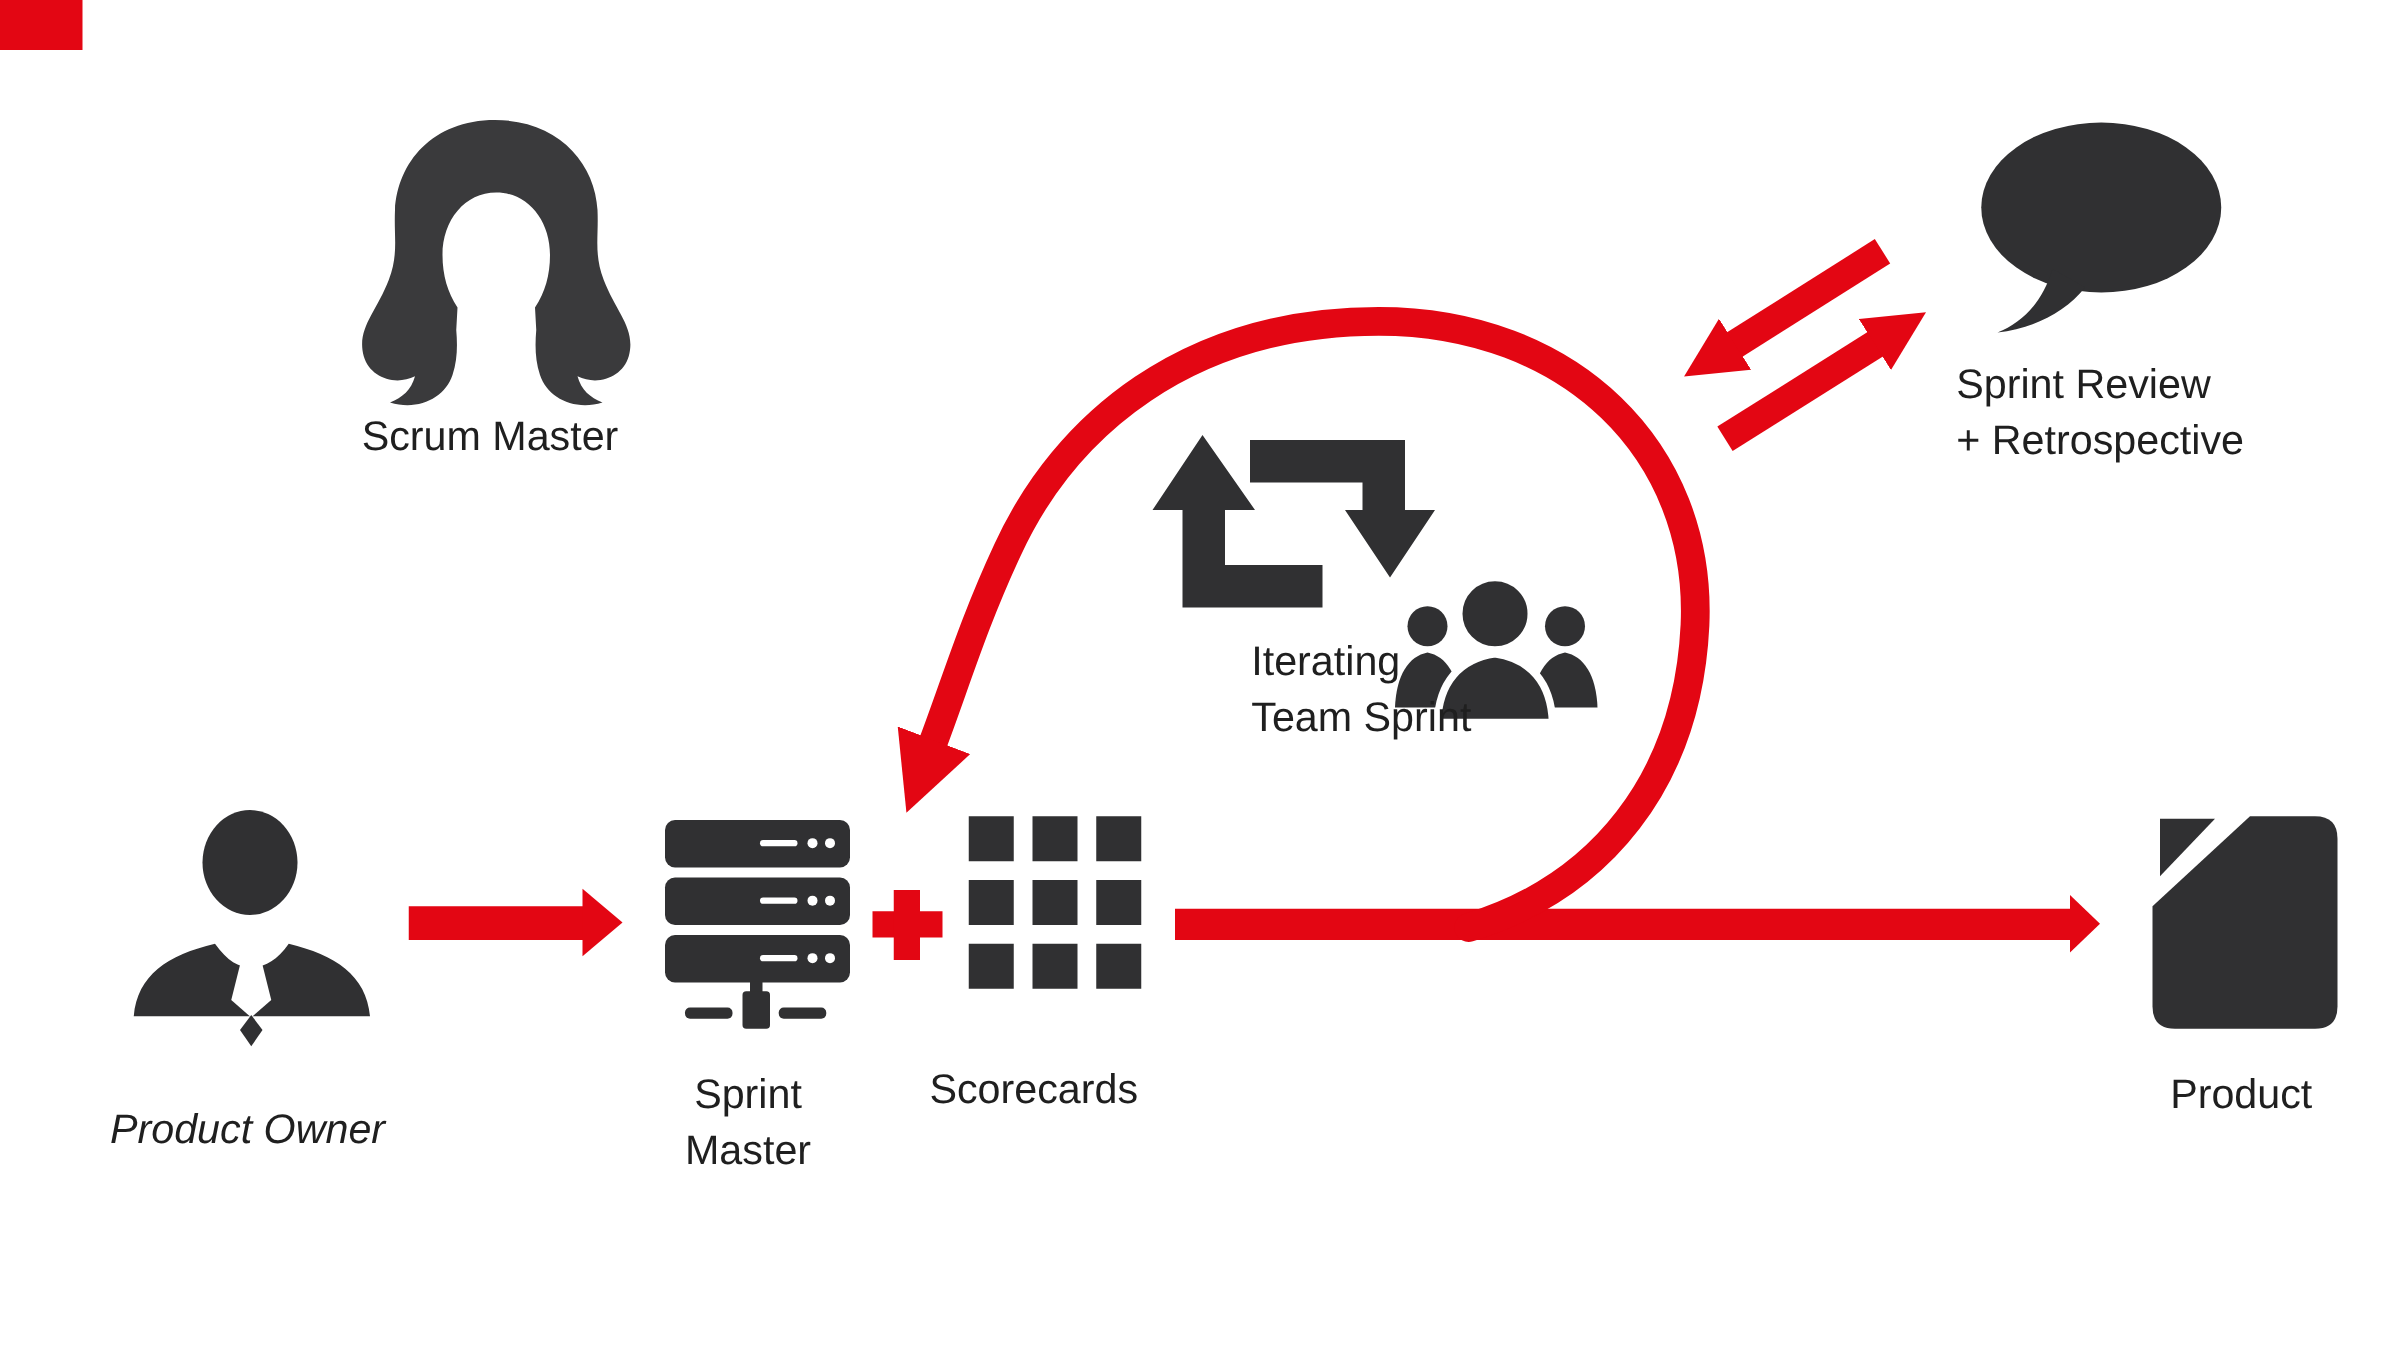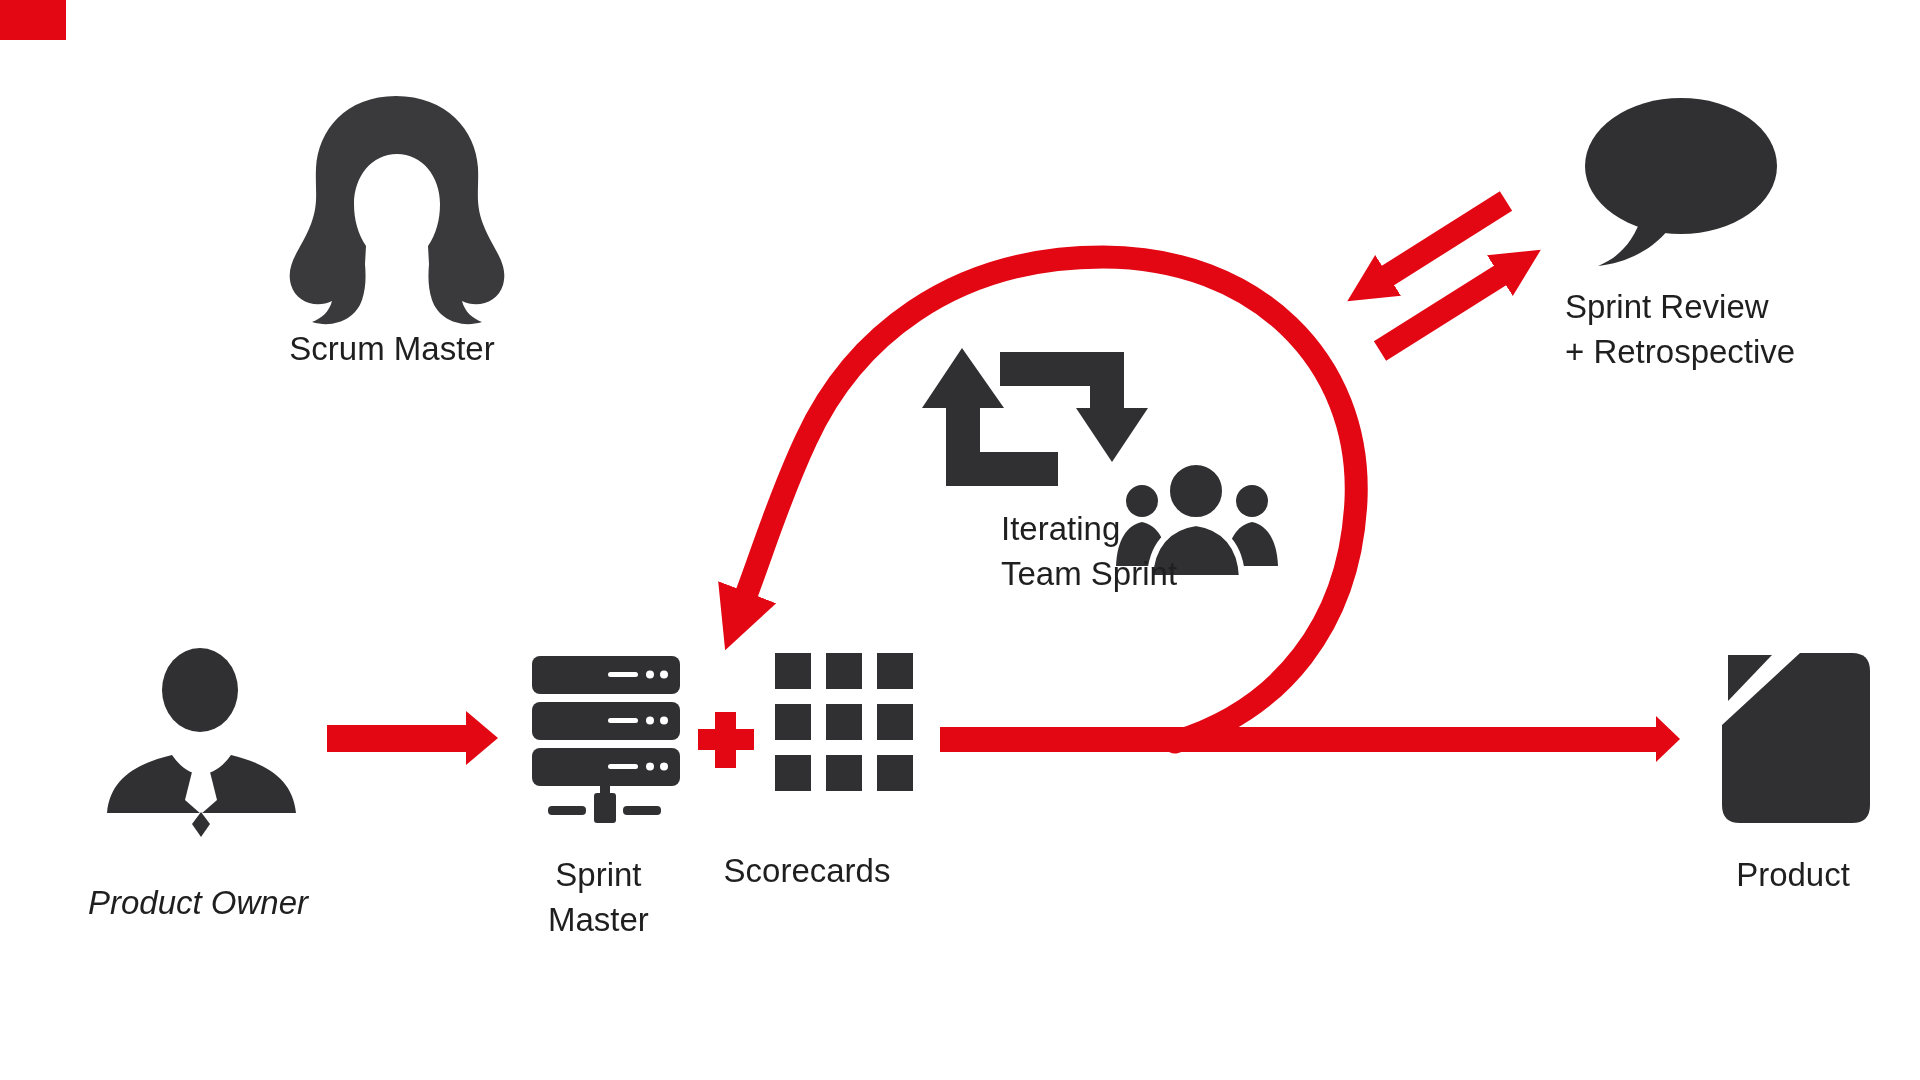--- a/index.html
+++ b/index.html
@@ -175,21 +175,21 @@
 
   <div class="label center" style="left:48px;top:880px;font-style:italic;">
     <span>Product Owner</span>
   </div>
 
   <div class="label" style="left:548px;top:852px;text-align:center;">
     <span>Sprint</span>
     <span>Master</span>
   </div>
 
-  <div class="label center" style="left:657px;top:848px;">
+  <div class="label center" style="left:677px;top:848px;">
     <span>Scorecards</span>
   </div>
 
   <div class="label" style="left:957px;top:506px;margin-left:44px;">
     <span>Iterating</span>
     <span>Team Sprint</span>
   </div>
 
   <div class="label" style="left:1565px;top:284px;">
     <span>Sprint Review</span>

